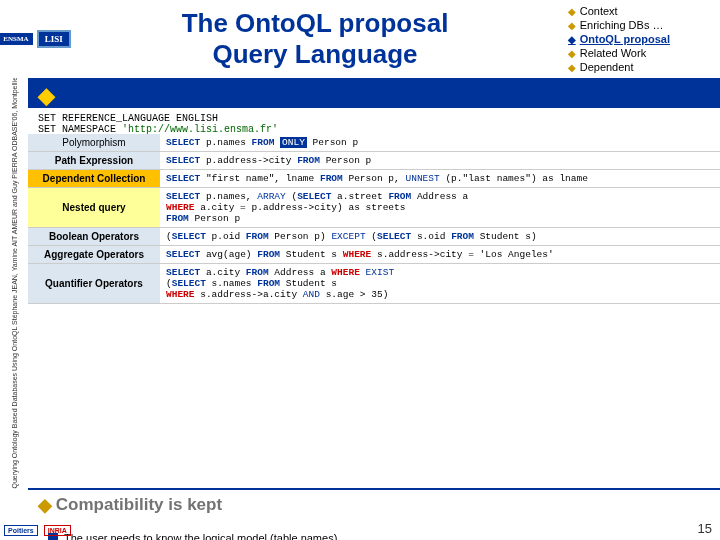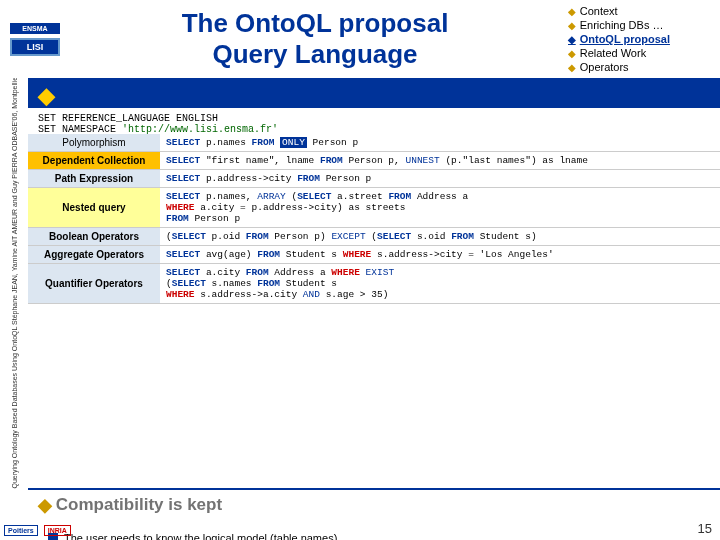--- a/index.html
+++ b/index.html
@@ -15,26 +15,27 @@
     
     .header {
       display: flex;
       align-items: stretch;
       height: 78px;
       background: #fff;
     }
 
     .logos {
       display: flex;
-      flex-direction: column;
+      flex-direction: row;
       justify-content: center;
       align-items: center;
       width: 70px;
       padding: 4px;
       gap: 4px;
+      font-family: Liberation Serif, serif;
     }
 
     .logo-ensma {
       background: #003399;
       color: #fff;
       font-size: 7px;
       font-weight: bold;
       padding: 2px 4px;
       width: 50px;
       text-align: center;
@@ -251,21 +252,21 @@
     <div class="nav-item active">
       <span class="nav-bullet active">◆</span>
       <span>OntoQL proposal</span>
     </div>
     <div class="nav-item">
       <span class="nav-bullet">◆</span>
       <span>Related Work</span>
     </div>
     <div class="nav-item">
       <span class="nav-bullet">◆</span>
-      <span>Operators</span>
+      <span>Dependent</span>
     </div>
   </div>
 </div>
 
 <div class="sidebar-text">
   <div class="sidebar-rotated">Querying Ontology Based Databases Using OntoQL   Stéphane JEAN, Yamine AIT AMEUR and Guy PIERRA   ODBASE'06, Montpellier, Oct 31–Nov 2, 2006</div>
 </div>
 
 <div style="position:absolute; left:28px; top:78px; right:0; background:#003399; color:#fff; font-size:18px; font-weight:bold; padding:5px 10px; display:flex; align-items:center; gap:6px;">
   <span style="color:#ffcc00; font-size:22px;">◆</span>
@@ -312,26 +313,26 @@
 </div>
 
 <div style="position:absolute; left:28px; top:134px; right:0; bottom:52px; overflow:hidden;">
   <table style="width:100%; border-collapse:collapse; font-size:10px;">
     <tbody id="main-table-body">
     <tr style="border-bottom: 1px solid rgb(204, 204, 204);">
           <td style="background: rgb(220, 230, 241); font-weight: normal; width: 132px; text-align: center; vertical-align: middle; padding: 3px 4px; font-size: 10px; margin-top: 6px;">Polymorphism</td>
           <td style="font-family: &quot;Courier New&quot;, monospace; font-size: 9.5px; padding: 3px 6px; background: rgb(255, 255, 255); vertical-align: top;"><span style="color:#003399;font-weight:bold">SELECT</span> p.names <span style="color:#003399;font-weight:bold">FROM</span> <span style="background:#003399;color:#fff;padding:0 2px">ONLY</span> Person p</td>
         </tr>
         <tr style="border-bottom: 1px solid rgb(204, 204, 204);">
+          <td style="background: rgb(220, 230, 241); font-weight: bold; width: 132px; text-align: center; vertical-align: middle; padding: 3px 4px; font-size: 10px;">Path Expression</td>
+          <td style="font-family: &quot;Courier New&quot;, monospace; font-size: 9.5px; padding: 3px 6px; background: rgb(255, 255, 255); vertical-align: top;"><span style="color:#003399;font-weight:bold">SELECT</span> p.address-&gt;city <span style="color:#003399;font-weight:bold">FROM</span> Person p</td>
+        </tr>
+        <tr style="border-bottom: 1px solid rgb(204, 204, 204);">
           <td style="background: rgb(255, 192, 0); font-weight: bold; width: 132px; text-align: center; vertical-align: middle; padding: 3px 4px; font-size: 10px;">Dependent Collection</td>
           <td style="font-family: &quot;Courier New&quot;, monospace; font-size: 9.5px; padding: 3px 6px; background: rgb(255, 255, 255); vertical-align: top;"><span style="color:#003399;font-weight:bold">SELECT</span> "first name", lname <span style="color:#003399;font-weight:bold">FROM</span> Person p, <span style="color:#003399">UNNEST</span> (p."last names") as lname</td>
-        </tr>
-        <tr style="border-bottom: 1px solid rgb(204, 204, 204);">
-          <td style="background: rgb(220, 230, 241); font-weight: bold; width: 132px; text-align: center; vertical-align: middle; padding: 3px 4px; font-size: 10px;">Path Expression</td>
-          <td style="font-family: &quot;Courier New&quot;, monospace; font-size: 9.5px; padding: 3px 6px; background: rgb(255, 255, 255); vertical-align: top;"><span style="color:#003399;font-weight:bold">SELECT</span> p.address-&gt;city <span style="color:#003399;font-weight:bold">FROM</span> Person p</td>
         </tr>
         <tr style="border-bottom: 1px solid rgb(204, 204, 204);">
           <td style="background: rgb(255, 255, 153); font-weight: bold; width: 132px; text-align: center; vertical-align: middle; padding: 3px 4px; font-size: 10px;">Nested query</td>
           <td style="font-family: &quot;Courier New&quot;, monospace; font-size: 9.5px; padding: 3px 6px; background: rgb(255, 255, 255); vertical-align: top;"><span style="color:#003399;font-weight:bold">SELECT</span> p.names, <span style="color:#003399">ARRAY</span> (<span style="color:#003399;font-weight:bold">SELECT</span> a.street <span style="color:#003399;font-weight:bold">FROM</span> Address a<br>                               <span style="color:#cc0000;font-weight:bold">WHERE</span> a.city = p.address-&gt;city) as streets<br><span style="color:#003399;font-weight:bold">FROM</span> Person p</td>
         </tr>
         <tr style="border-bottom: 1px solid rgb(204, 204, 204);">
           <td style="background: rgb(220, 230, 241); font-weight: bold; width: 132px; text-align: center; vertical-align: middle; padding: 3px 4px; font-size: 10px;">Boolean Operators</td>
           <td style="font-family: &quot;Courier New&quot;, monospace; font-size: 9.5px; padding: 3px 6px; background: rgb(255, 255, 255); vertical-align: top;">(<span style="color:#003399;font-weight:bold">SELECT</span> p.oid <span style="color:#003399;font-weight:bold">FROM</span> Person p) <span style="color:#003399">EXCEPT</span> (<span style="color:#003399;font-weight:bold">SELECT</span> s.oid <span style="color:#003399;font-weight:bold">FROM</span> Student s)</td>
         </tr>
         <tr style="border-bottom: 1px solid rgb(204, 204, 204);">

